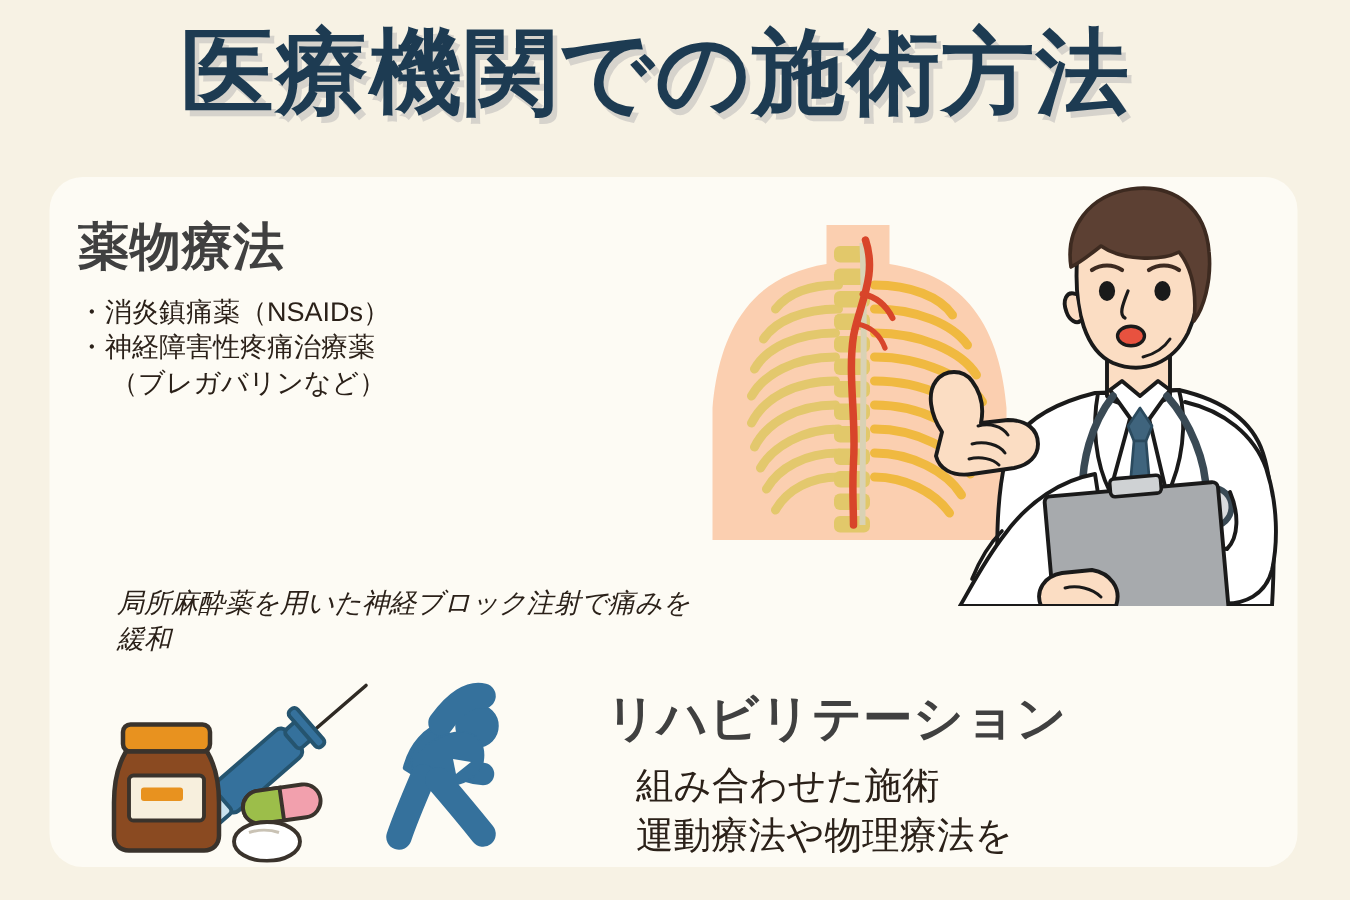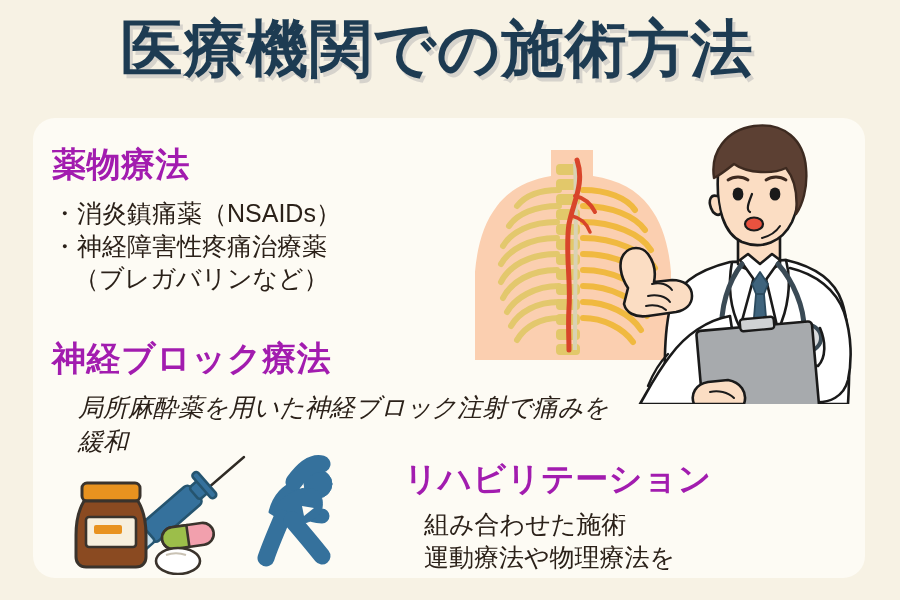--- a/index.html
+++ b/index.html
@@ -53,28 +53,28 @@
     background: #fdfbf4;
     border-radius: 22px;
     z-index: 1;
   }
 
   
   .sec-heading {
     position: absolute;
     font-size: 34px;
     font-weight: 700;
-    color: #a21caf;
+    color: #404040;
     letter-spacing: 0.5px;
     white-space: nowrap;
     z-index: 5;
   }
   .sec-body {
     position: absolute;
-    font-size: 25px;
+    font-size: 18px;
     font-weight: 400;
     color: #2b2119;
     line-height: 1.36;
     z-index: 5;
   }
   .sec-body.bullets {
     line-height: 1.30;
   }
   .bullet-row {
     white-space: nowrap;
@@ -147,21 +147,20 @@
   <div class="sec-body bullets" id="b-drug">
     <div class="bullet-row">
       <span>・</span><span>消炎鎮痛薬（NSAIDs）</span>
     </div>
     <div class="bullet-row">
       <span>・</span><span>神経障害性疼痛治療薬</span>
     </div>
     <div class="bullet-cont">（ブレガバリンなど）</div>
   </div>
 
-  <div class="sec-heading" id="h-block">神経ブロック療法</div>
 
   <div class="sec-body" id="b-block">
     <div>局所麻酔薬を用いた神経ブロック注射で痛みを</div>
     <div>緩和</div>
   </div>
 
   <div class="sec-heading" id="h-rehab">リハビリテーション</div>
 
   <div class="sec-body" id="b-rehab">
     <div>組み合わせた施術</div>

